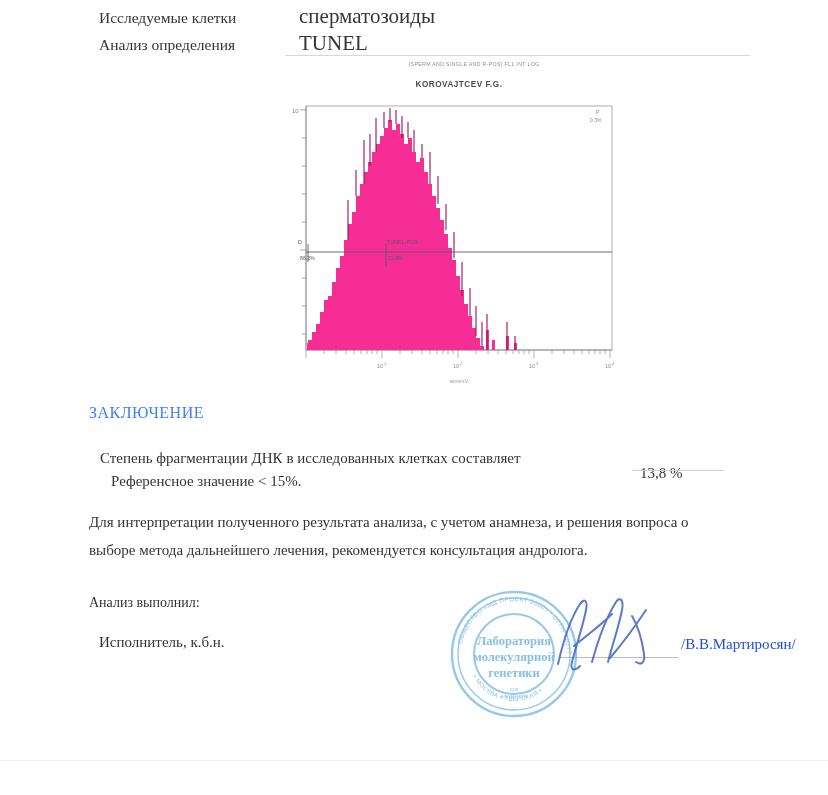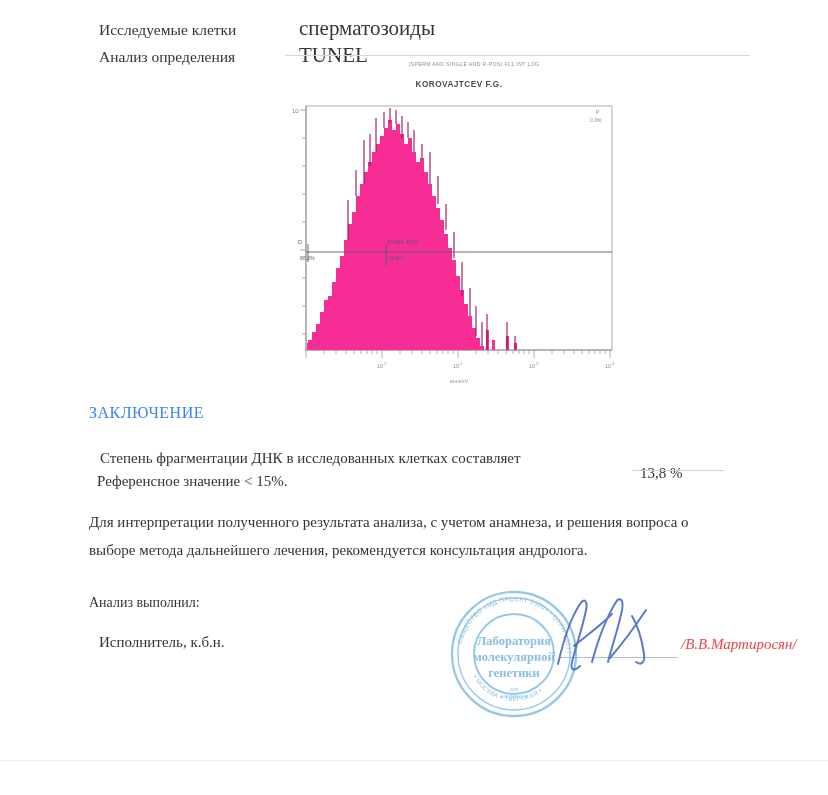--- a/index.html
+++ b/index.html
@@ -13,21 +13,21 @@
     position: relative;
     font-family: "Liberation Serif", serif;
     color: #2b2b2b;
     overflow: hidden;
   }
 
   
   .hdr-rows {
     position: absolute;
     left: 99px;
-    top: 16px;
+    top: 4px;
     width: 600px;
     font-family: Liberation Serif, serif;
   }
   .hdr-row {
     display: flex;
     align-items: baseline;
     height: 27px;
   }
   .hdr-label {
     width: 200px;
@@ -124,21 +124,21 @@
   .result-underline {
     position: absolute;
     left: 532px;
     top: 21px;
     width: 92px;
     height: 1px;
     background: #cfcfcf;
   }
   .ref-line {
     position: absolute;
-    left: 97px;
+    left: 111px;
     top: 473px;
     font-size: 15px;
     color: #333;
   }
   .interp {
     position: absolute;
     left: 89px;
     top: 508px;
     width: 648px;
     font-size: 15px;
@@ -159,22 +159,21 @@
     left: 99px;
     top: 634px;
     font-size: 15px;
     color: #333;
   }
   .sig-name {
     position: absolute;
     left: 681px;
     top: 636px;
     font-size: 15px;
-    color: #ef4444;
-    font-style: italic;
+    color: #1d4ed8;
   }
   .sig-rule {
     position: absolute;
     left: 560px;
     top: 657px;
     width: 118px;
     height: 1px;
     background: #bdbdbd;
   }
 

